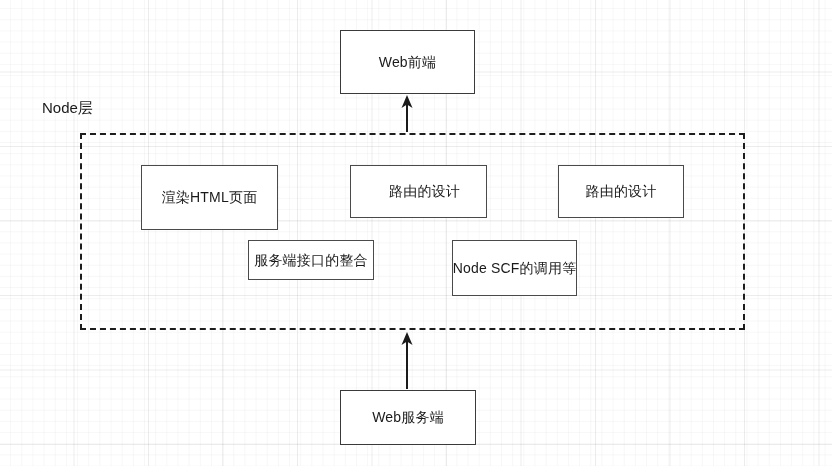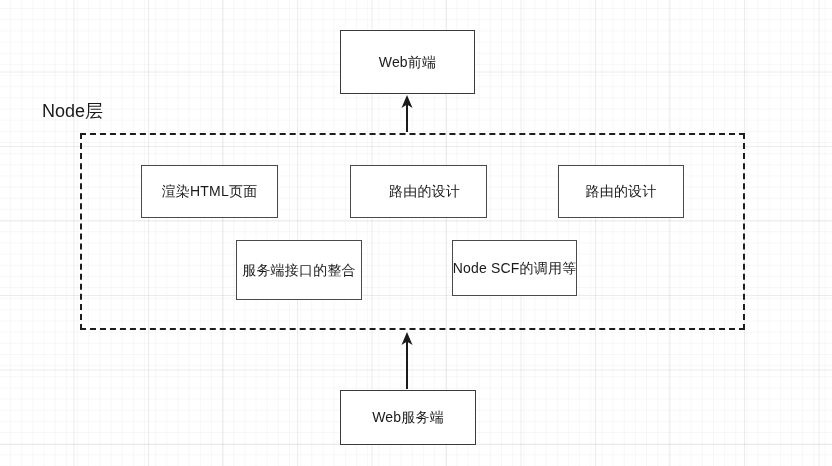--- a/index.html
+++ b/index.html
@@ -53,21 +53,21 @@
   
   .layer-box {
     position: absolute;
     box-sizing: border-box;
     border: 2px dashed #1d1d1d;
     background: transparent;
   }
   .layer-label {
     position: absolute;
     color: #1a1a1a;
-    font-size: 18px;
+    font-size: 15px;
     white-space: nowrap;
     user-select: none;
   }
 
   
   #arrows {
     position: absolute;
     left: 0;
     top: 0;
     width: 832px;
@@ -82,30 +82,30 @@
 
   <div class="node" id="node-top" style="left: 340px; top: 30px; width: 135px; height: 64px;">
     <span>Web前端</span>
   </div>
 
   <div class="layer-label" id="layer-label" style="left: 42px; top: 99px;">Node层</div>
 
   <div class="layer-box" id="layer-box" style="left: 80px; top: 133px; width: 665px; height: 197px;"></div>
 
   <div id="layer-items">
-      <div class="node thin" style="left: 141px; top: 165px; width: 137px; height: 53px;">
+      <div class="node thin" style="left: 141px; top: 165px; width: 137px; height: 65px;">
         <span>渲染HTML页面</span>
       </div>
       <div class="node thin" style="left: 350px; top: 165px; width: 137px; height: 53px; padding-left: 12px;">
         <span>路由的设计</span>
       </div>
       <div class="node thin" style="left: 558px; top: 165px; width: 126px; height: 53px;">
         <span>路由的设计</span>
       </div>
-      <div class="node thin" style="left: 236px; top: 240px; width: 126px; height: 60px;">
+      <div class="node thin" style="left: 248px; top: 240px; width: 126px; height: 40px;">
         <span>服务端接口的整合</span>
       </div>
       <div class="node thin" style="left: 452px; top: 240px; width: 125px; height: 56px;">
         <span>Node SCF的调用等</span>
       </div>
     </div>
 
   <div class="node" id="node-bottom" style="left: 340px; top: 390px; width: 136px; height: 55px;">
     <span>Web服务端</span>
   </div>

